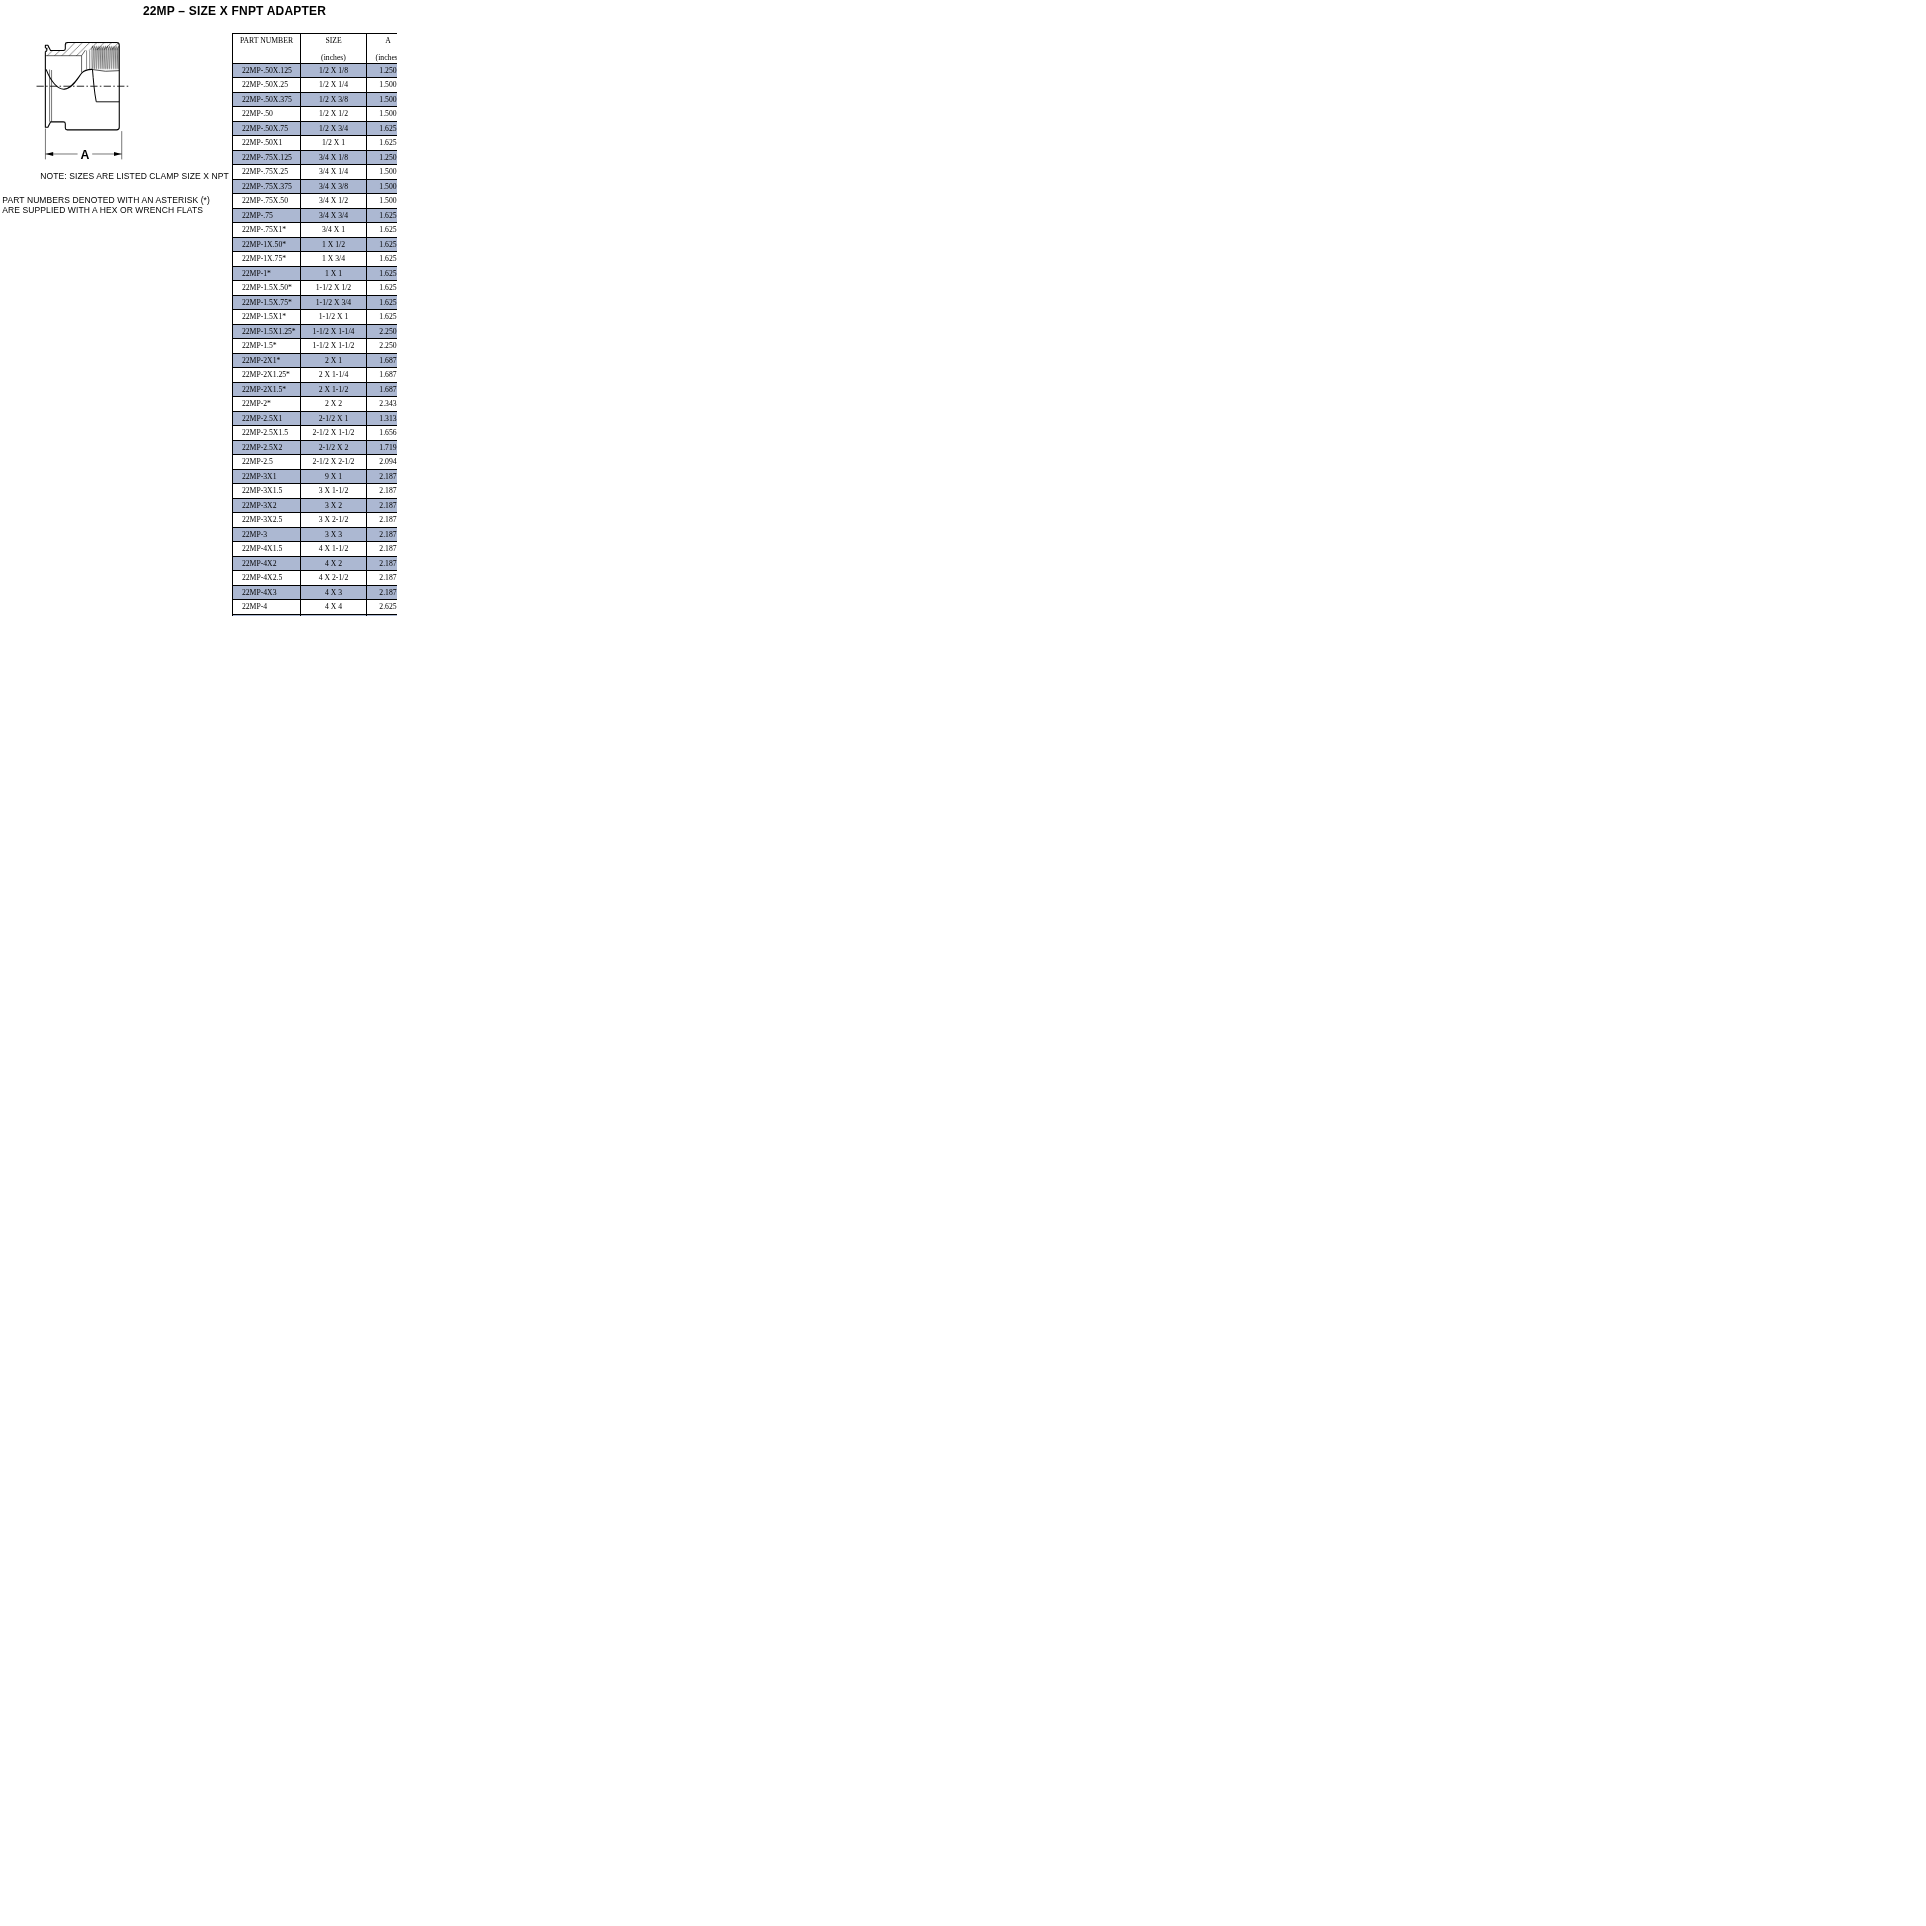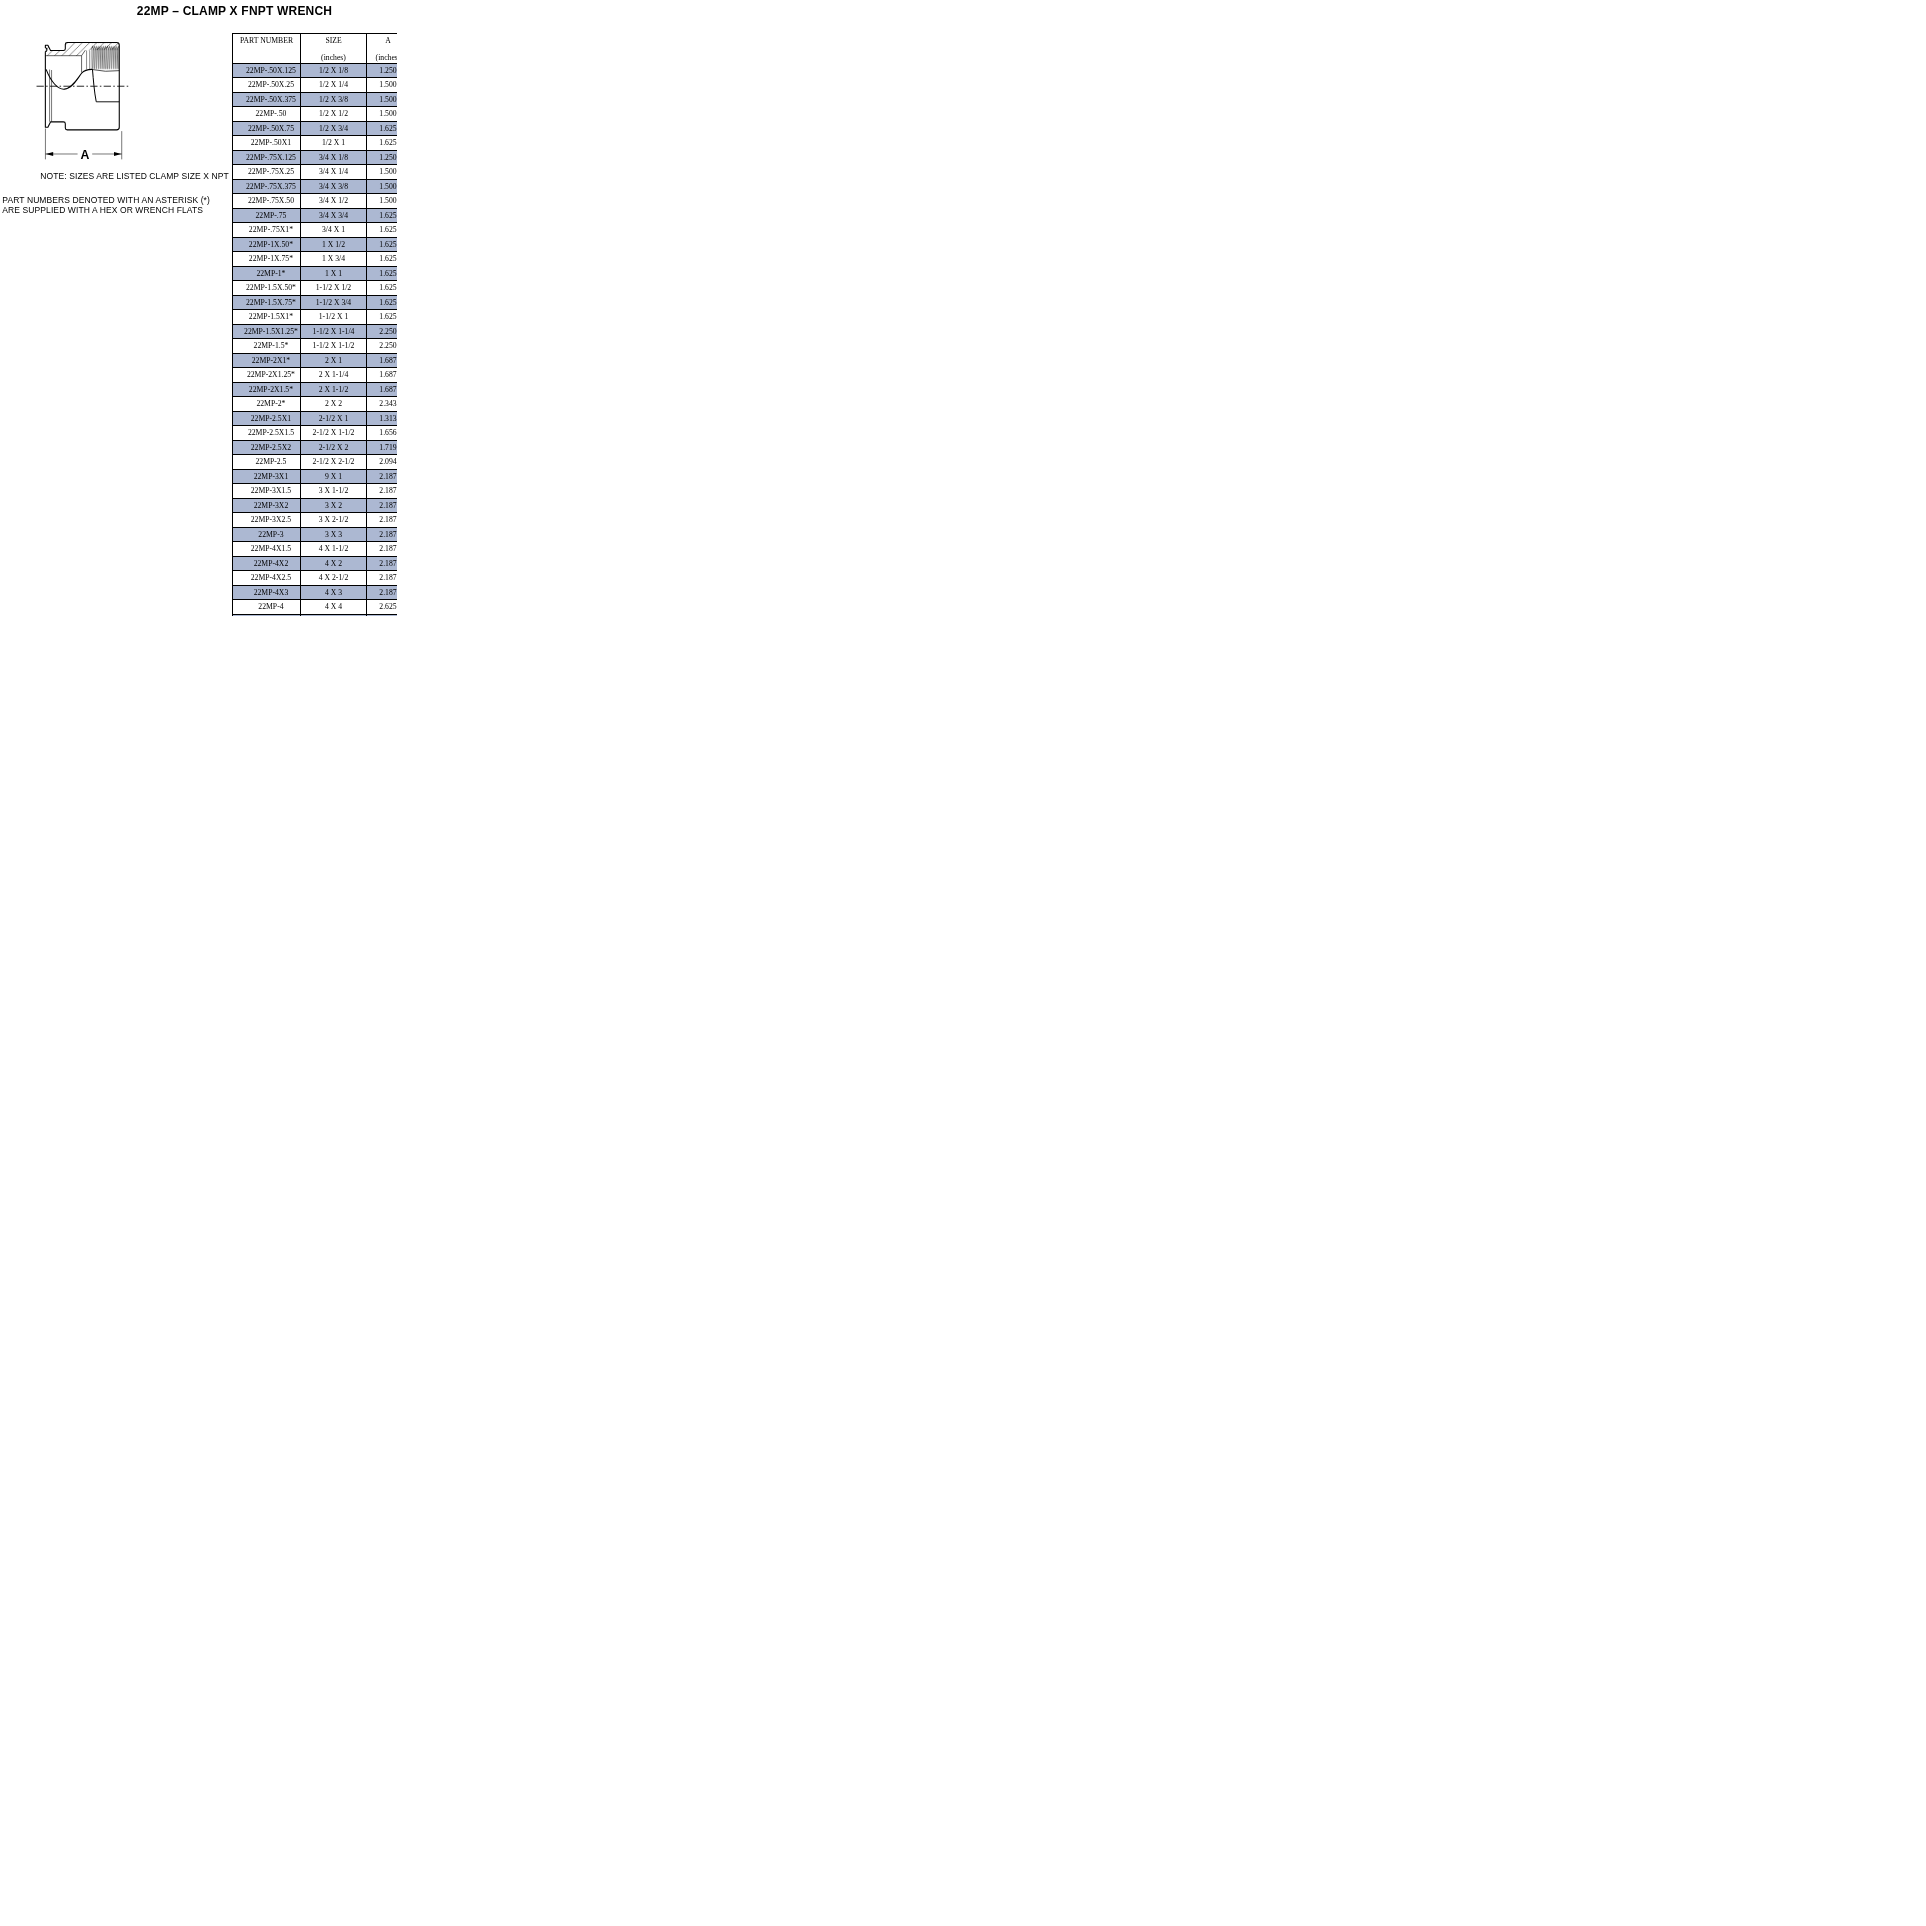--- a/index.html
+++ b/index.html
@@ -52,29 +52,29 @@
   }
   .hline{line-height:9.6px;}
   .hline2{margin-top:8px;line-height:9.6px;}
   table.parts td{
     height:13.5px;
     padding:0;
     text-align:center;
     vertical-align:middle;
   }
   table.parts td.c-part{
-    text-align:center;
+    text-align:left;
     padding-left:8.9px;
   }
   tr.shaded td{background:#acb8d2;}
 </style>
 </head>
 <body>
 
-<div class="page-title">22MP – CLAMP X FNPT WRENCH</div>
+<div class="page-title">22MP – SIZE X FNPT ADAPTER</div>
 
 <svg class="drawing" viewBox="450 430 1290 1720">
   <defs>
     <pattern id="hatch" width="95" height="95" patternUnits="userSpaceOnUse">
       <path d="M -10 105 L 105 -10" stroke="#000" stroke-width="6" fill="none"></path>
     </pattern>
     <pattern id="threads" x="1185" y="560" width="28" height="340" patternUnits="userSpaceOnUse">
       <path d="M 2 82 L 14 36 L 26 82" fill="none" stroke="#000" stroke-width="7"></path>
       <path d="M 7 75 L 1 335 M 21 75 L 15 335" stroke="#000" stroke-width="6" fill="none"></path>
     </pattern>

